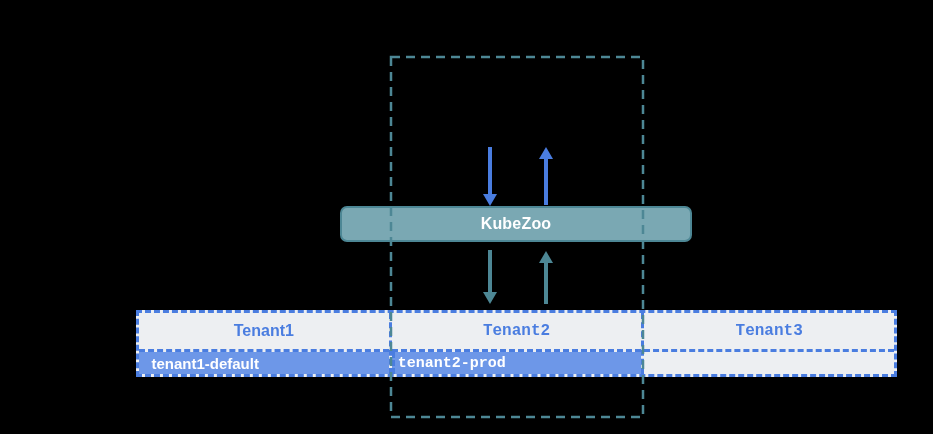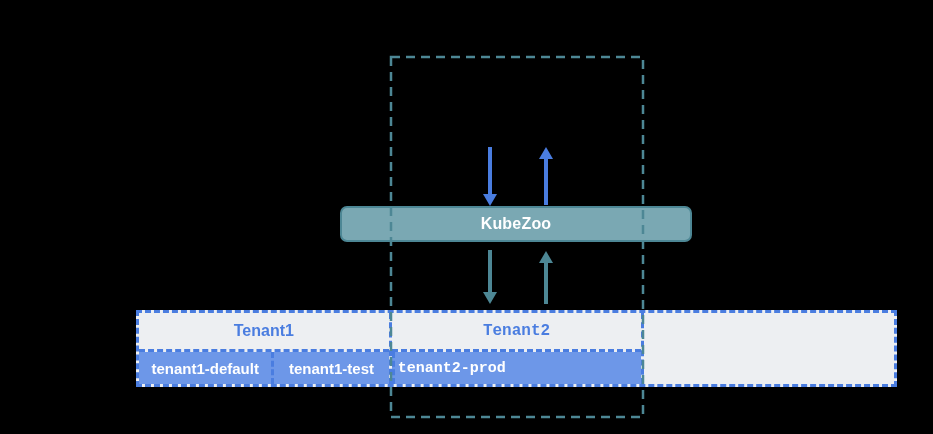--- a/index.html
+++ b/index.html
@@ -24,21 +24,21 @@
     border-radius:7px;
     display:flex;align-items:center;justify-content:center;
     z-index:2;
   }
   .kubezoo span{
     color:#ffffff;font-size:16px;font-weight:bold;letter-spacing:.2px;
   }
   
   .tenant-table{
     position:absolute;
-    left:136px;top:310px;width:761px;height:77px;
+    left:136px;top:310px;width:761px;height:67px;
     box-sizing:border-box;
     border:3px dashed #4a7de0;
     display:flex;flex-direction:row;
     background:#edeff2;
     z-index:2;
   }
   .tenant-group{
     flex:1 1 0;
     display:flex;flex-direction:column;
     min-width:0;
@@ -83,32 +83,32 @@
   <div class="kubezoo">
     <span>KubeZoo</span>
   </div>
 
   <div class="tenant-table">
 
     <div class="tenant-group">
       <div class="tenant-header">Tenant1</div>
       <div class="ns-pair">
         <div class="ns-cell left">tenant1-default</div>
-        <div class="ns-cell right">tenant1-test</div>
       </div>
     </div>
 
     <div class="tenant-group">
       <div class="tenant-header">Tenant2</div>
       <div class="ns-pair">
         <div class="ns-cell right">tenant2-prod</div>
       </div>
     </div>
 
     <div class="tenant-group">
+      <div class="tenant-header">Tenant3</div>
     </div>
 
   </div>
 
   <svg class="overlay" viewBox="0 0 933 434" xmlns="http://www.w3.org/2000/svg">
 
     <rect x="391" y="57" width="252" height="360" fill="none" stroke="#4d8795" stroke-width="2.5" stroke-dasharray="9 6"></rect>
 
     <g>
       <line x1="490" y1="147" x2="490" y2="195" stroke="#4a7de0" stroke-width="4"></line>

